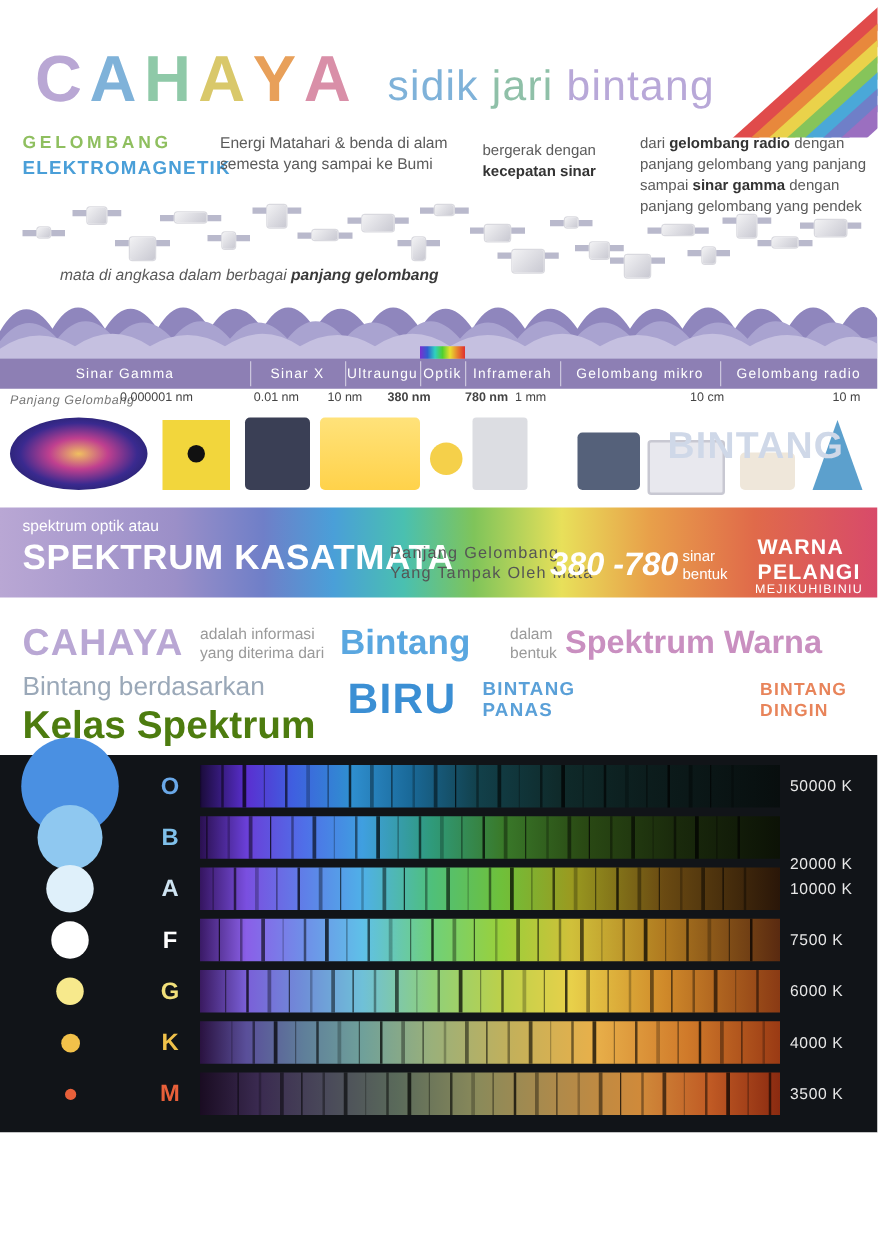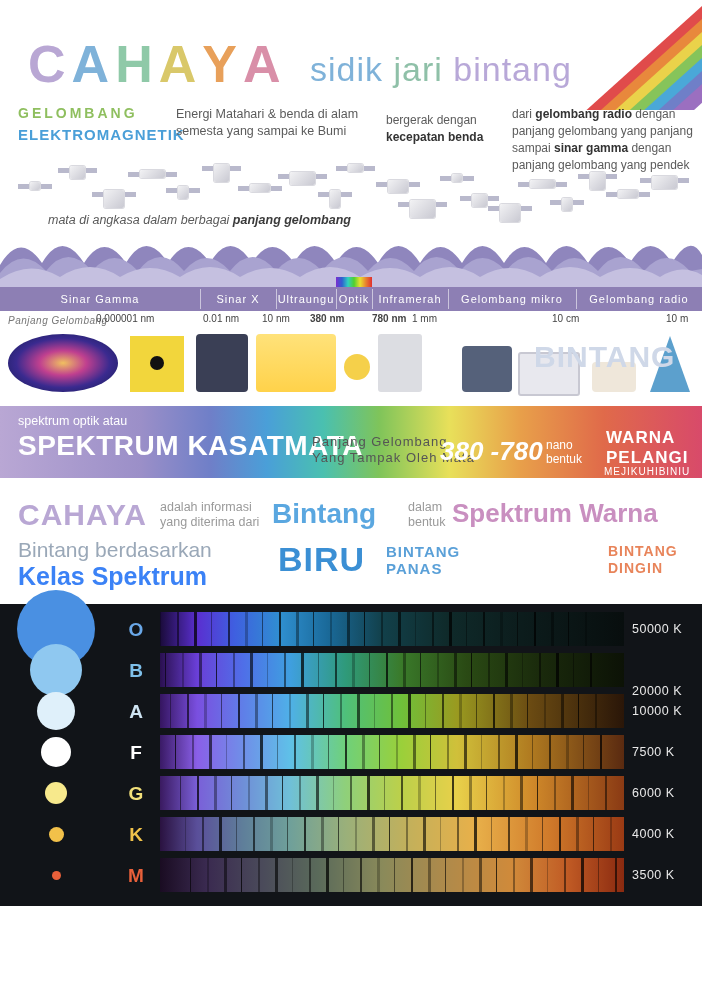--- a/index.html
+++ b/index.html
@@ -71,21 +71,21 @@
   .k-t10{position:absolute;left:604px;top:60px;font-size:10px;color:#ffffff;letter-spacing:1px;}
 
   
   .st{position:absolute;}
   .st1{left:18px;top:498px;font-size:30px;font-weight:bold;color:#b9a7d4;letter-spacing:1px;}
   .st2{left:160px;top:500px;font-size:12.5px;color:#9a9a9a;line-height:15px;}
   .st3{left:272px;top:498px;font-size:28px;font-weight:bold;color:#5aa7e0;}
   .st4{left:408px;top:500px;font-size:12.5px;color:#9a9a9a;line-height:15px;}
   .st5{left:452px;top:498px;font-size:26px;font-weight:bold;color:#c98fc0;}
   .st6{left:18px;top:538px;font-size:21px;color:#9aa8b8;}
-  .st7{left:18px;top:562px;font-size:25px;font-weight:bold;color:#3b82f6;}
+  .st7{left:18px;top:562px;font-size:31px;font-weight:bold;color:#4d7c0f;}
   .st8{left:278px;top:540px;font-size:34px;font-weight:bold;color:#3b8fd4;letter-spacing:1px;}
   .st9{left:386px;top:543px;font-size:15px;font-weight:bold;color:#5aa0d8;letter-spacing:1px;}
   .st10{left:386px;top:560px;font-size:15px;font-weight:bold;color:#5aa0d8;letter-spacing:1px;}
   .st11{left:462px;top:540px;font-size:34px;font-weight:bold;color:#e8705a;letter-spacing:1px;}
   .st12{left:608px;top:543px;font-size:14px;font-weight:bold;color:#e8845a;letter-spacing:1px;}
   .st13{left:608px;top:560px;font-size:14px;font-weight:bold;color:#e8845a;letter-spacing:1px;}
 
   
   .dark{position:absolute;left:0;top:604px;width:702px;height:302px;background:#111418;}
   .star-col{position:absolute;left:0;top:604px;width:112px;height:302px;}
@@ -119,21 +119,21 @@
       <span class="w2">jari</span>
       <span class="w3">bintang</span>
     </div>
   </div>
 
   <div class="em-label">GELOMBANG</div>
   <div class="em-label2">ELEKTROMAGNETIK</div>
   <div class="em-t1">Energi Matahari &amp; benda di alam semesta yang sampai ke Bumi</div>
   <div class="em-t2">
     <span>bergerak dengan</span><br>
-    <b>kecepatan benda</b>
+    <b>kecepatan sinar</b>
   </div>
   <div class="em-t3">
     <span>dari </span><b>gelombang radio</b><span> dengan panjang gelombang yang panjang sampai </span><b>sinar gamma</b><span> dengan panjang gelombang yang pendek</span>
   </div>
 
   <div class="sat-band" id="satBand">
       <div class="sat" style="left: 30px; top: 22px; width: 10px; height: 8px; border-radius: 2px; background: linear-gradient(135deg, rgb(242, 242, 244), rgb(201, 201, 210)); box-shadow: rgba(160, 160, 175, 0.4) 0px 0px 0px 1px;"></div>
       <div class="sat" style="left: 18px; top: 24px; width: 11px; height: 5px; background: rgb(185, 185, 204);"></div>
       <div class="sat" style="left: 41px; top: 24px; width: 11px; height: 5px; background: rgb(185, 185, 204);"></div>
       <div class="sat" style="left: 70px; top: 6px; width: 15px; height: 13px; border-radius: 2px; background: linear-gradient(135deg, rgb(242, 242, 244), rgb(201, 201, 210)); box-shadow: rgba(160, 160, 175, 0.4) 0px 0px 0px 1px;"></div>
@@ -249,21 +249,21 @@
     </div>
   <div class="sumber-word">BINTANG</div>
 
   <div class="kasat">
     <div class="kasat-grad" style="background: linear-gradient(90deg, rgb(185, 167, 212) 0%, rgb(155, 143, 200) 20%, rgb(111, 127, 200) 30%, rgb(74, 159, 216) 38%, rgb(74, 192, 176) 46%, rgb(127, 196, 90) 54%, rgb(232, 224, 90) 64%, rgb(232, 160, 74) 74%, rgb(224, 106, 74) 86%, rgb(216, 74, 106) 100%);"></div>
     <div class="k-t1">spektrum optik atau</div>
     <div class="k-t2">SPEKTRUM KASATMATA</div>
     <div class="k-t3">Panjang Gelombang</div>
     <div class="k-t4">Yang Tampak Oleh Mata</div>
     <div class="k-t5">380 -780</div>
-    <div class="k-t6">nano</div>
+    <div class="k-t6">sinar</div>
     <div class="k-t7">bentuk</div>
     <div class="k-t8">WARNA</div>
     <div class="k-t9">PELANGI</div>
     <div class="k-t10">MEJIKUHIBINIU</div>
   </div>
 
   <div class="st st1">CAHAYA</div>
   <div class="st st2">
     <span>adalah informasi</span><br>
     <span>yang diterima dari</span>

